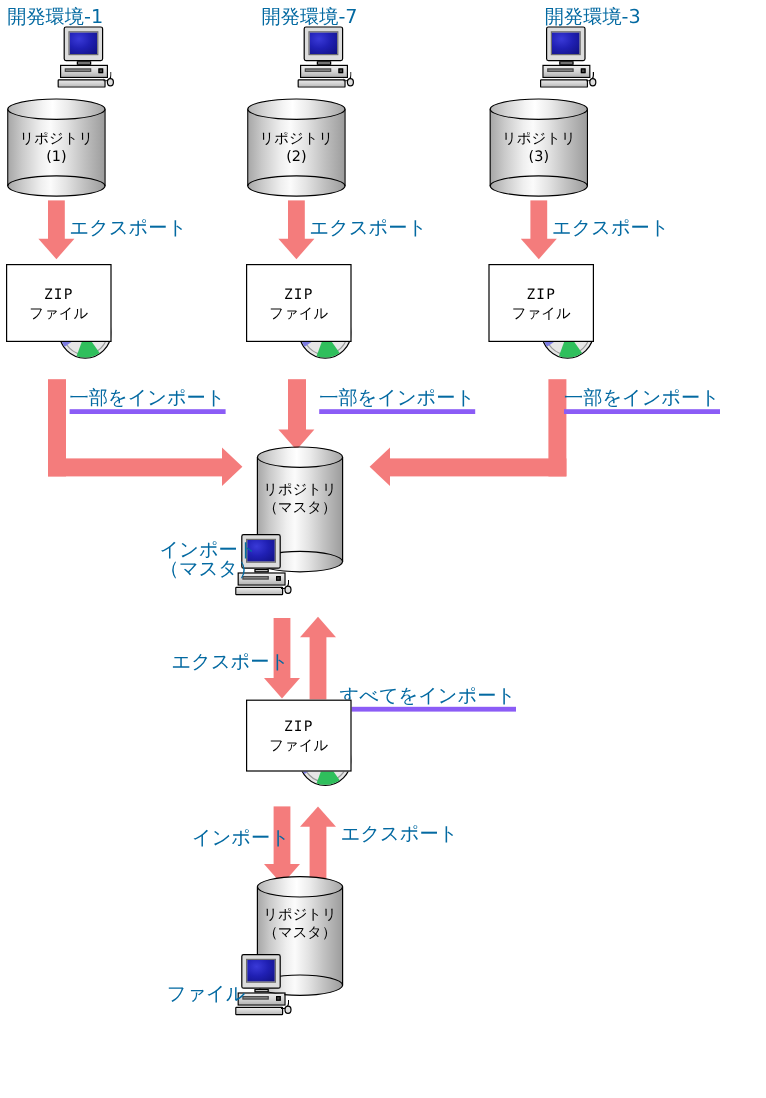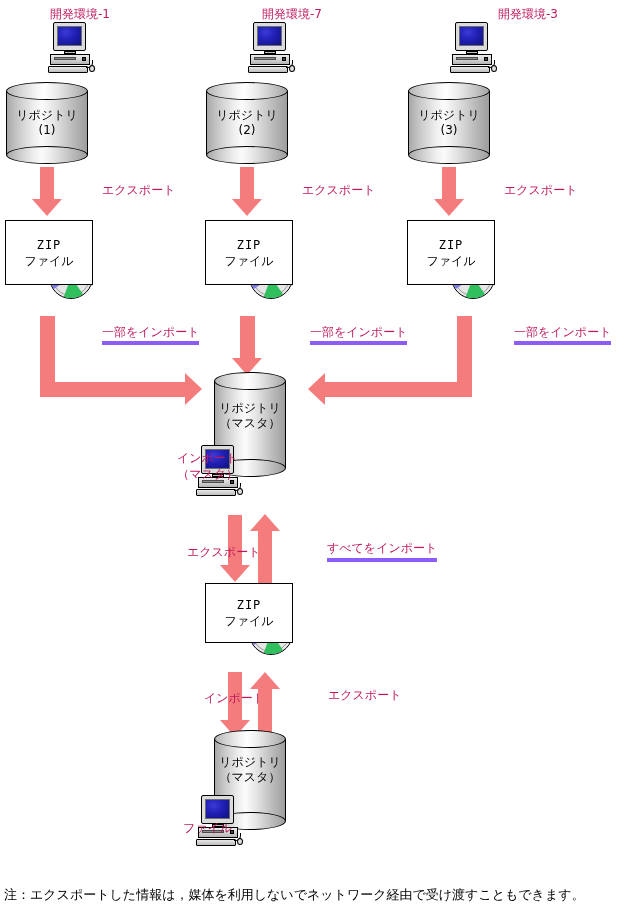--- a/index.html
+++ b/index.html
@@ -15,26 +15,25 @@
     position: relative;
     width: 638px;
     height: 915px;
     overflow: hidden;
     background: #ffffff;
   }
 
   
   .label {
     position: absolute;
-    font-size: 12px;
+    font-size: 16px;
     line-height: 16px;
-    color: #be185d;
+    color: #0369a1;
     white-space: nowrap;
     font-family: "DejaVu Sans", "Liberation Sans", sans-serif;
-    margin-left: 44px;
   }
   .label.u {
     border-bottom: 4px solid #8b5cf6;
     padding-bottom: 1px;
   }
   .label.ctr { text-align: center; }
   .note {
     position: absolute;
     font-size: 13px;
     line-height: 17px;
@@ -422,21 +421,21 @@
   <div class="ar">
     <div class="shaft" style="left:228px; top:515px; width:14px; height:52px;"></div>
     <div class="head down" style="left:220px; top:565px;"></div>
   </div>
   <div class="label" style="left:143px; top:544px;">エクスポート</div>
 
   <div class="ar">
     <div class="shaft" style="left:258px; top:530px; width:14px; height:53px;"></div>
     <div class="head up" style="left:250px; top:514px;"></div>
   </div>
-  <div class="label u" style="left:283px; top:541px;font-family:Liberation Mono, monospace;">すべてをインポート</div>
+  <div class="label u" style="left:283px; top:572px;">すべてをインポート</div>
 
   <div class="cd" style="left:249px; top:611px; z-index:4;">
     <div class="disc">
       <div class="ring"></div>
       <div class="seg" style="background:#F6A9A9; transform:rotate(200deg) skewY(35deg);"></div>
       <div class="seg" style="background:#F2E01E; transform:rotate(290deg) skewY(35deg);"></div>
       <div class="seg" style="background:#2FBF5C; transform:rotate(20deg) skewY(35deg);"></div>
       <div class="seg" style="background:#7B7BE0; transform:rotate(110deg) skewY(35deg);"></div>
     </div>
     <div class="hub"></div>
@@ -476,15 +475,14 @@
     <div class="bot"></div>
     <div class="top"></div>
     <div class="cap-text" style="top:40%;">
       <div>リポジトリ</div>
       <div>（マスタ）</div>
     </div>
   </div>
 
   <div class="label" style="left:139px; top:820px; z-index:10;">ファイル</div>
 
-  <div class="note" style="left:4px; top:886px;">注：エクスポートした情報は，媒体を利用しないでネットワーク経由で受け渡すこともできます。</div>
 
 </div>
 
 </body></html>

